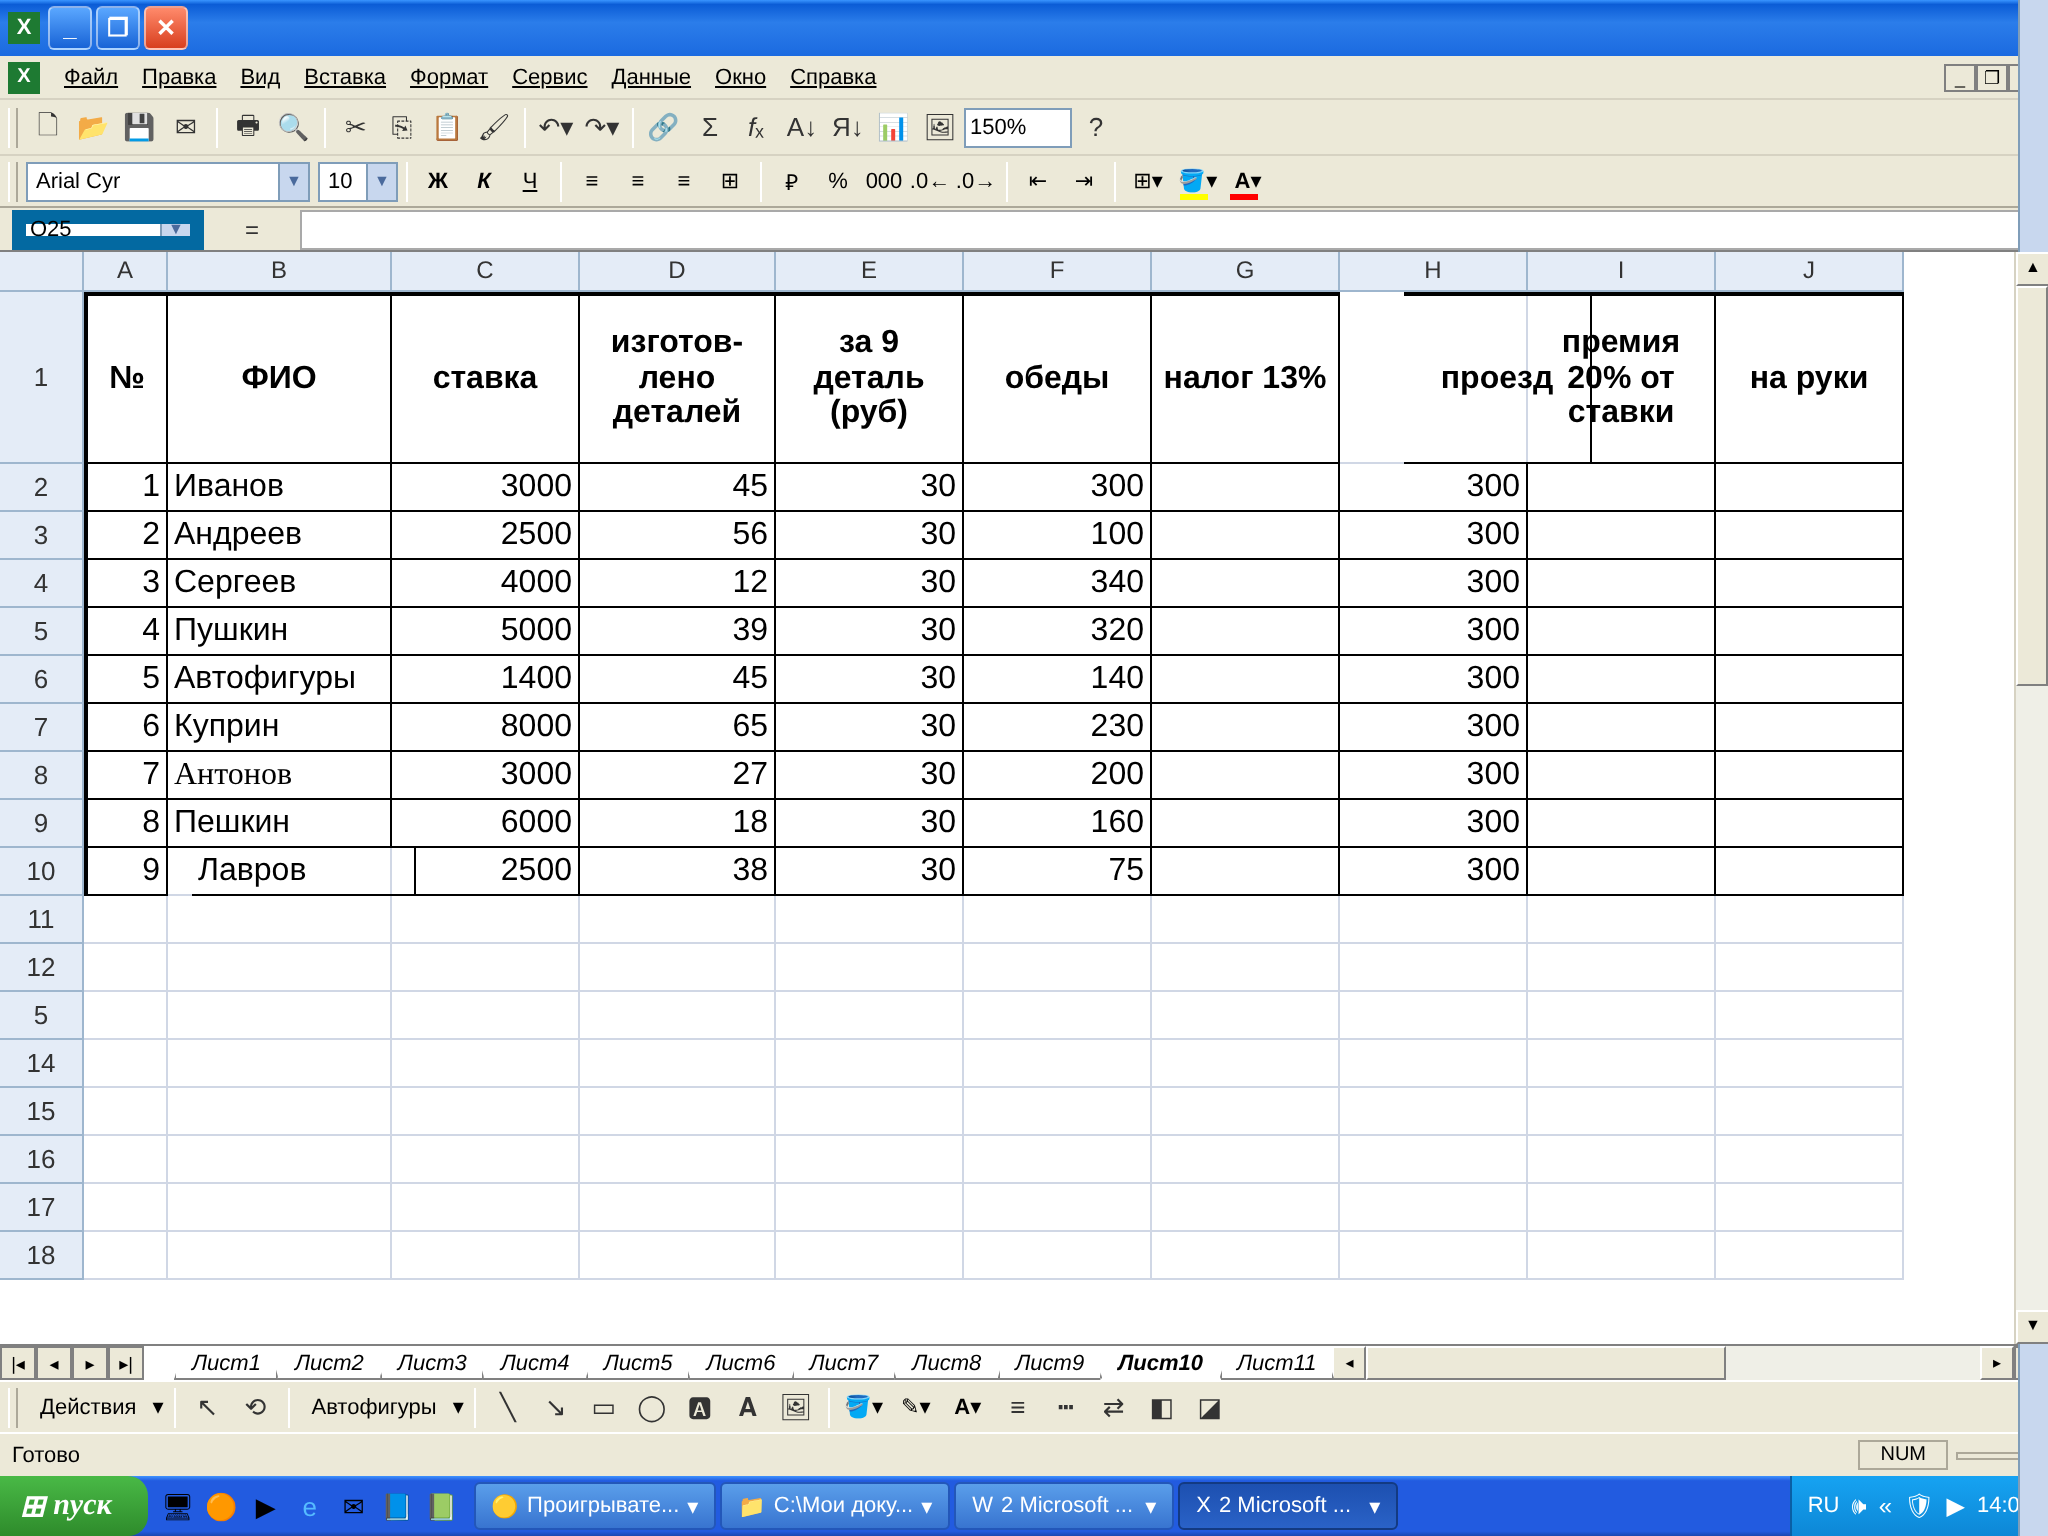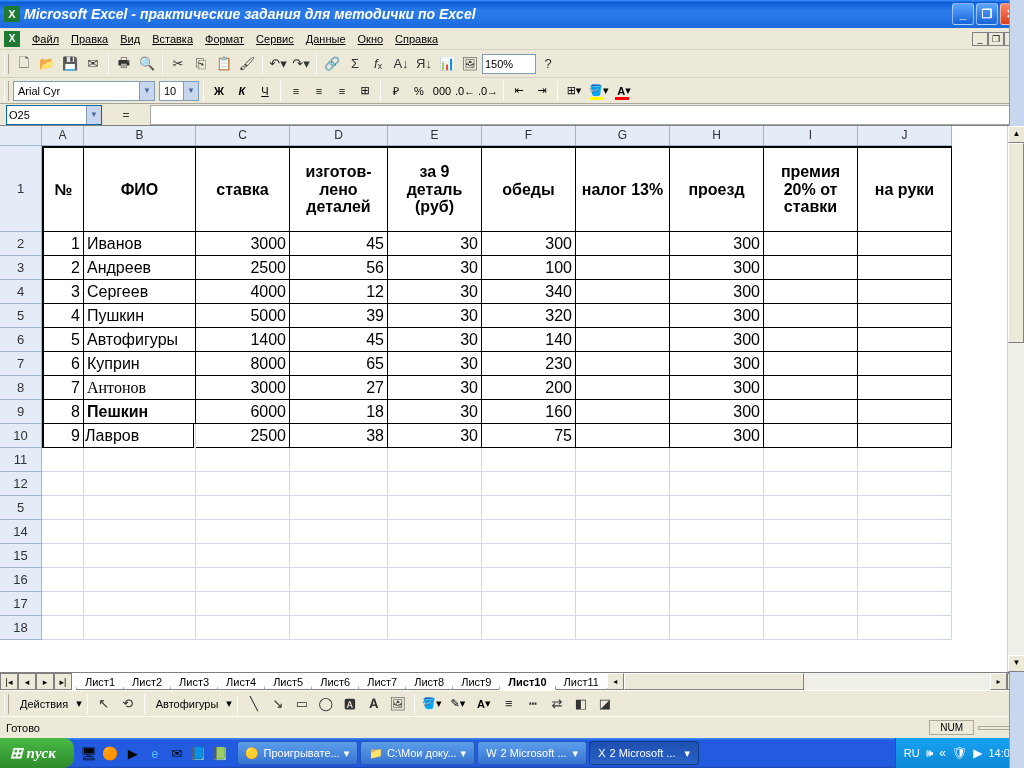--- a/index.html
+++ b/index.html
@@ -25,21 +25,21 @@
 .font-combo { width: 142px; height: 20px; background: #fff; border: 1px solid #7f9db9; padding: 0 16px 0 4px; display: flex; align-items: center; position: relative; }
 .size-combo { width: 40px; height: 20px; background: #fff; border: 1px solid #7f9db9; padding: 0 14px 0 4px; display: flex; align-items: center; position: relative; margin-left: 3px; }
 .combo-arrow { position: absolute; right: 0; top: 0; width: 15px; height: 100%; background: #c8d7ee; border-left: 1px solid #7f9db9; display: flex; align-items: center; justify-content: center; font-size: 8px; color: #4a6a9c; }
 .fbtn { width: 22px; height: 22px; display: inline-flex; align-items: center; justify-content: center; font-family: Arial; cursor: default; }
 .fbtn.bold { font-weight: bold; }
 .fbtn.italic { font-style: italic; font-weight: bold; }
 .fbtn.underline { text-decoration: underline; }
 .color-btn { width: 24px; height: 22px; display: inline-flex; align-items: center; justify-content: center; position: relative; }
 .color-u { position: absolute; bottom: 2px; left: 3px; width: 14px; height: 3px; }
 .formula-bar { height: 22px; background: #ece9d8; display: flex; align-items: center; border-bottom: 1px solid #808080; }
-.name-box { width: 96px; height: 20px; background: #fff; border: 1px solid #0369a1; margin-left: 6px; padding: 0 2px; display: flex; align-items: center; position: relative; }
+.name-box { width: 96px; height: 20px; background: #fff; border: 7px solid #0369a1; margin-left: 6px; padding: 0 2px; display: flex; align-items: center; position: relative; }
 .fx-eq { width: 48px; text-align: center; font-size: 12px; color: #333; }
 .fx-input { flex: 1; height: 20px; background: #fff; border: 1px solid #a9a9a9; border-right: none; }
 .grid-area { position: relative; height: 546px; background: #fff; display: flex; }
 .corner { position: absolute; left: 0; top: 0; width: 42px; height: 20px; background: #e4ecf7; border-right: 1px solid #9eb6ce; border-bottom: 1px solid #9eb6ce; z-index: 3; }
 .col-headers { position: absolute; left: 42px; top: 0; height: 20px; display: flex; z-index: 2; }
 .ch { background: #e4ecf7; border-right: 1px solid #9eb6ce; border-bottom: 1px solid #9eb6ce; text-align: center; font-size: 12px; line-height: 19px; color: #333; }
 .row-headers { position: absolute; left: 0; top: 20px; width: 42px; z-index: 2; }
 .rh { background: #e4ecf7; border-right: 1px solid #9eb6ce; border-bottom: 1px solid #9eb6ce; text-align: center; font-size: 13px; color: #333; display: flex; align-items: center; justify-content: center; }
 .cells { position: absolute; left: 42px; top: 20px; z-index: 1; }
 .cell { position: absolute; border-right: 1px solid #d0d7e5; border-bottom: 1px solid #d0d7e5; font-size: 16px; font-family: Arial; padding: 1px 3px; display: flex; align-items: center; overflow: hidden; }
@@ -51,21 +51,21 @@
 .cell.bbthin { border-bottom: 1px solid #000; }
 .cell.brthin { border-right: 1px solid #000; }
 .cell.num { justify-content: flex-end; }
 .vscroll { position: absolute; right: 0; top: 0; bottom: 0; width: 17px; background: #ece9d8; border-left: 1px solid #d6d2c2; z-index: 4; }
 .vs-btn { width: 17px; height: 17px; background: #ece9d8; border: 1px solid #fff; border-right-color: #808080; border-bottom-color: #808080; font-size: 8px; text-align: center; line-height: 14px; }
 .vs-track { position: absolute; top: 17px; bottom: 17px; left: 0; right: 0; background: #efefe7; }
 .vs-thumb { position: absolute; top: 0; left: 0; right: 0; height: 200px; background: #ece9d8; border: 1px solid #fff; border-right-color: #808080; border-bottom-color: #808080; }
 .sheet-bar { height: 18px; background: #ece9d8; display: flex; align-items: stretch; border-top: 1px solid #808080; }
 .sb-nav { display: flex; }
 .sb-navbtn { width: 18px; background: #ece9d8; border: 1px solid #808080; font-size: 9px; display: flex; align-items: center; justify-content: center; }
-.tabs { display: flex; background: #fff; align-items: flex-end; padding-left: 4px; }
+.tabs { display: flex; background: #fff; align-items: flex-end; padding-left: 15px; font-style: italic; }
 .tab { padding: 1px 8px; font-size: 11px; background: #fff; border: 1px solid #808080; border-top: none; margin-right: -1px; position: relative; clip-path: polygon(8% 0, 92% 0, 100% 100%, 0 100%); }
 .tab.active { background: #fff; font-weight: bold; z-index: 2; border-bottom-color: #fff; }
 .hscroll { flex: 1; display: flex; background: #efefe7; }
 .hs-btn { width: 17px; background: #ece9d8; border: 1px solid #fff; border-right-color: #808080; border-bottom-color: #808080; font-size: 8px; display: flex; align-items: center; justify-content: center; }
 .hs-track { flex: 1; position: relative; }
 .hs-thumb { position: absolute; left: 0; top: 0; bottom: 0; width: 180px; background: #ece9d8; border: 1px solid #fff; border-right-color: #808080; border-bottom-color: #808080; }
 .draw-bar { height: 26px; background: #ece9d8; display: flex; align-items: center; padding: 2px 4px; border-top: 1px solid #fff; gap: 2px; }
 .draw-label { padding: 0 6px; font-size: 11px; }
 .status-bar { height: 22px; background: #ece9d8; border-top: 1px solid #fff; display: flex; align-items: center; padding: 0 6px; font-size: 11px; }
 .status-cell { border: 1px solid #aca899; padding: 1px 10px; font-size: 10px; margin-left: 4px; }
@@ -76,21 +76,20 @@
 .task-btn { height: 24px; margin: 3px 1px; background: linear-gradient(to bottom, #5a9eea, #3874d0); border: 1px solid #2357b9; border-radius: 3px; color: #fff; padding: 0 8px; display: flex; align-items: center; gap: 4px; font-size: 11px; min-width: 110px; }
 .task-btn.active { background: linear-gradient(to bottom, #1d50b0, #2a62c7); border: 1px solid #133a82; }
 .tray { margin-left: auto; background: linear-gradient(to bottom, #16a3f2, #0d87d6); display: flex; align-items: center; padding: 0 8px; gap: 6px; color: #fff; font-size: 11px; border-left: 1px solid #0a5fa5; }
 .tray-icon { font-size: 12px; }
 </style>
 </head>
 <body>
 
 <div class="titlebar">
   <span class="xicon">X</span>
-  <span class="title">Microsoft Excel - практические задания для методички по Excel</span>
   <div class="winbtns">
     <div class="winbtn min">_</div>
     <div class="winbtn max">❐</div>
     <div class="winbtn close">✕</div>
   </div>
 </div>
 
 <div class="menubar">
   <span class="micon">X</span>
   <span class="mitem">Файл</span>
@@ -399,21 +398,21 @@
       <div class="cell " style="left: 628px; top: 470px; width: 94px; height: 24px;"></div>
       <div class="cell " style="left: 722px; top: 470px; width: 94px; height: 24px;"></div>
       <div class="cell " style="left: 816px; top: 470px; width: 94px; height: 24px;"></div>
       <div class="cell hdr bt bbthin brthin bl" style="left: 0px; top: 0px; width: 42px; height: 86px;">№</div>
       <div class="cell hdr bt bbthin brthin" style="left: 42px; top: 0px; width: 112px; height: 86px;">ФИО</div>
       <div class="cell hdr bt bbthin brthin" style="left: 154px; top: 0px; width: 94px; height: 86px;">ставка</div>
       <div class="cell hdr bt bbthin brthin" style="left: 248px; top: 0px; width: 98px; height: 86px;">изготов-лено деталей</div>
       <div class="cell hdr bt bbthin brthin" style="left: 346px; top: 0px; width: 94px; height: 86px;">за 9 деталь (руб)</div>
       <div class="cell hdr bt bbthin brthin" style="left: 440px; top: 0px; width: 94px; height: 86px;">обеды</div>
       <div class="cell hdr bt bbthin brthin" style="left: 534px; top: 0px; width: 94px; height: 86px;">налог 13%</div>
-      <div class="cell hdr bt bbthin brthin" style="left: 628px; top: 0px; width: 94px; height: 86px;">проезд</div>
+      <div class="cell hdr bt bbthin brthin" style="left: 660px; top: 0px; width: 94px; height: 86px;">проезд</div>
       <div class="cell hdr bt bbthin brthin" style="left: 722px; top: 0px; width: 94px; height: 86px;">премия 20% от ставки</div>
       <div class="cell hdr bt bbthin brthin br" style="left: 816px; top: 0px; width: 94px; height: 86px;">на руки</div>
       <div class="cell brthin bbthin bl num" style="left: 0px; top: 86px; width: 42px; height: 24px;">1</div>
       <div class="cell brthin bbthin" style="left: 42px; top: 86px; width: 112px; height: 24px;">Иванов</div>
       <div class="cell brthin bbthin num" style="left: 154px; top: 86px; width: 94px; height: 24px;">3000</div>
       <div class="cell brthin bbthin num" style="left: 248px; top: 86px; width: 98px; height: 24px;">45</div>
       <div class="cell brthin bbthin num" style="left: 346px; top: 86px; width: 94px; height: 24px;">30</div>
       <div class="cell brthin bbthin num" style="left: 440px; top: 86px; width: 94px; height: 24px;">300</div>
       <div class="cell brthin bbthin num" style="left: 534px; top: 86px; width: 94px; height: 24px;"></div>
       <div class="cell brthin bbthin num" style="left: 628px; top: 86px; width: 94px; height: 24px;">300</div>
@@ -473,31 +472,31 @@
       <div class="cell brthin bbthin" style="left: 42px; top: 230px; width: 112px; height: 24px; font-family: Liberation Serif, serif;">Антонов</div>
       <div class="cell brthin bbthin num" style="left: 154px; top: 230px; width: 94px; height: 24px;">3000</div>
       <div class="cell brthin bbthin num" style="left: 248px; top: 230px; width: 98px; height: 24px;">27</div>
       <div class="cell brthin bbthin num" style="left: 346px; top: 230px; width: 94px; height: 24px;">30</div>
       <div class="cell brthin bbthin num" style="left: 440px; top: 230px; width: 94px; height: 24px;">200</div>
       <div class="cell brthin bbthin num" style="left: 534px; top: 230px; width: 94px; height: 24px;"></div>
       <div class="cell brthin bbthin num" style="left: 628px; top: 230px; width: 94px; height: 24px;">300</div>
       <div class="cell brthin bbthin num" style="left: 722px; top: 230px; width: 94px; height: 24px;"></div>
       <div class="cell brthin bbthin num br" style="left: 816px; top: 230px; width: 94px; height: 24px;"></div>
       <div class="cell brthin bbthin bl num" style="left: 0px; top: 254px; width: 42px; height: 24px;">8</div>
-      <div class="cell brthin bbthin" style="left: 42px; top: 254px; width: 112px; height: 24px; font-weight: bold;">Пешкин</div>
+      <div class="cell brthin bbthin" style="left: 42px; top: 254px; width: 112px; height: 24px;">Пешкин</div>
       <div class="cell brthin bbthin num" style="left: 154px; top: 254px; width: 94px; height: 24px;">6000</div>
       <div class="cell brthin bbthin num" style="left: 248px; top: 254px; width: 98px; height: 24px;">18</div>
       <div class="cell brthin bbthin num" style="left: 346px; top: 254px; width: 94px; height: 24px;">30</div>
       <div class="cell brthin bbthin num" style="left: 440px; top: 254px; width: 94px; height: 24px;">160</div>
       <div class="cell brthin bbthin num" style="left: 534px; top: 254px; width: 94px; height: 24px;"></div>
       <div class="cell brthin bbthin num" style="left: 628px; top: 254px; width: 94px; height: 24px;">300</div>
       <div class="cell brthin bbthin num" style="left: 722px; top: 254px; width: 94px; height: 24px;"></div>
       <div class="cell brthin bbthin num br" style="left: 816px; top: 254px; width: 94px; height: 24px;"></div>
       <div class="cell brthin bbthin bl num bb" style="left: 0px; top: 278px; width: 42px; height: 24px;">9</div>
-      <div class="cell brthin bbthin bb" style="left: 40px; top: 278px; width: 112px; height: 24px;">Лавров</div>
+      <div class="cell brthin bbthin bb" style="left: 54px; top: 278px; width: 112px; height: 24px;">Лавров</div>
       <div class="cell brthin bbthin num bb" style="left: 154px; top: 278px; width: 94px; height: 24px;">2500</div>
       <div class="cell brthin bbthin num bb" style="left: 248px; top: 278px; width: 98px; height: 24px;">38</div>
       <div class="cell brthin bbthin num bb" style="left: 346px; top: 278px; width: 94px; height: 24px;">30</div>
       <div class="cell brthin bbthin num bb" style="left: 440px; top: 278px; width: 94px; height: 24px;">75</div>
       <div class="cell brthin bbthin num bb" style="left: 534px; top: 278px; width: 94px; height: 24px;"></div>
       <div class="cell brthin bbthin num bb" style="left: 628px; top: 278px; width: 94px; height: 24px;">300</div>
       <div class="cell brthin bbthin num bb" style="left: 722px; top: 278px; width: 94px; height: 24px;"></div>
       <div class="cell brthin bbthin num br bb" style="left: 816px; top: 278px; width: 94px; height: 24px;"></div>
     </div>
   <div class="vscroll">

